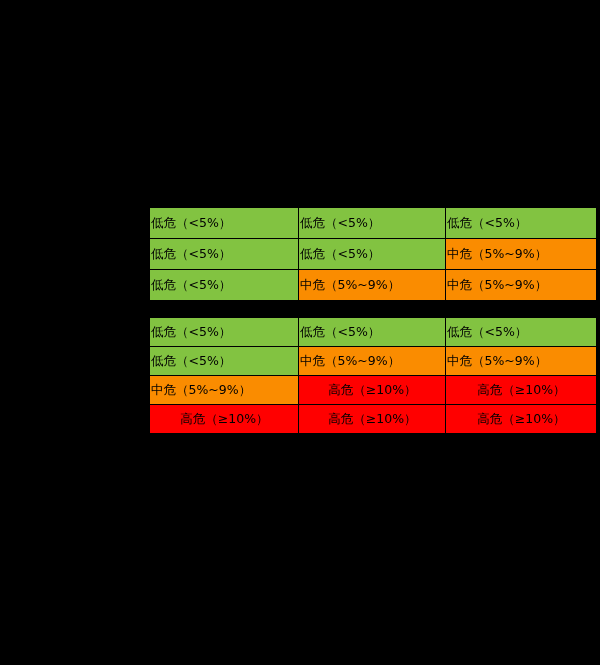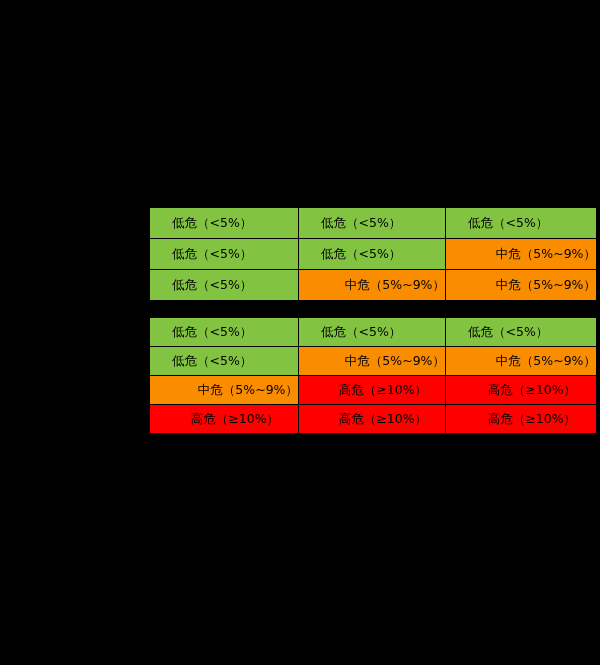--- a/index.html
+++ b/index.html
@@ -41,39 +41,39 @@
 
   
   #risk-table-2 {
     left: 149px;
     top: 317px;
     width: 447px;
   }
 
   .risk-table td {
     border: 1.5px solid #000000;
-    padding: 0 0 0 22px;
+    padding: 0 0 0 1px;
     font-size: 12.5px;
     line-height: 1;
     color: #000000;
     vertical-align: middle;
     white-space: nowrap;
     letter-spacing: 0px;
     font-family: "DejaVu Sans", "Liberation Sans", sans-serif;
   }
 
   #risk-table-1 td { height: 30px; }
   #risk-table-2 td { height: 28px; }
 
   .risk-table col.c1 { width: 149px; }
   .risk-table col.c2 { width: 147px; }
   .risk-table col.c3 { width: 151px; }
 
   .lvl-low  { background: #82C341; }
-  .lvl-mid  { background: #FA8C00; text-align: right; }
+  .lvl-mid  { background: #FA8C00; }
   .lvl-high { background: #FF0000; text-align: center; }
 
   .cell-text {
     display: inline-block;
   }
 </style>
 </head>
 <body style="background: rgb(0, 0, 0);">
 
 <div id="stage" style="background: rgb(0, 0, 0);">

